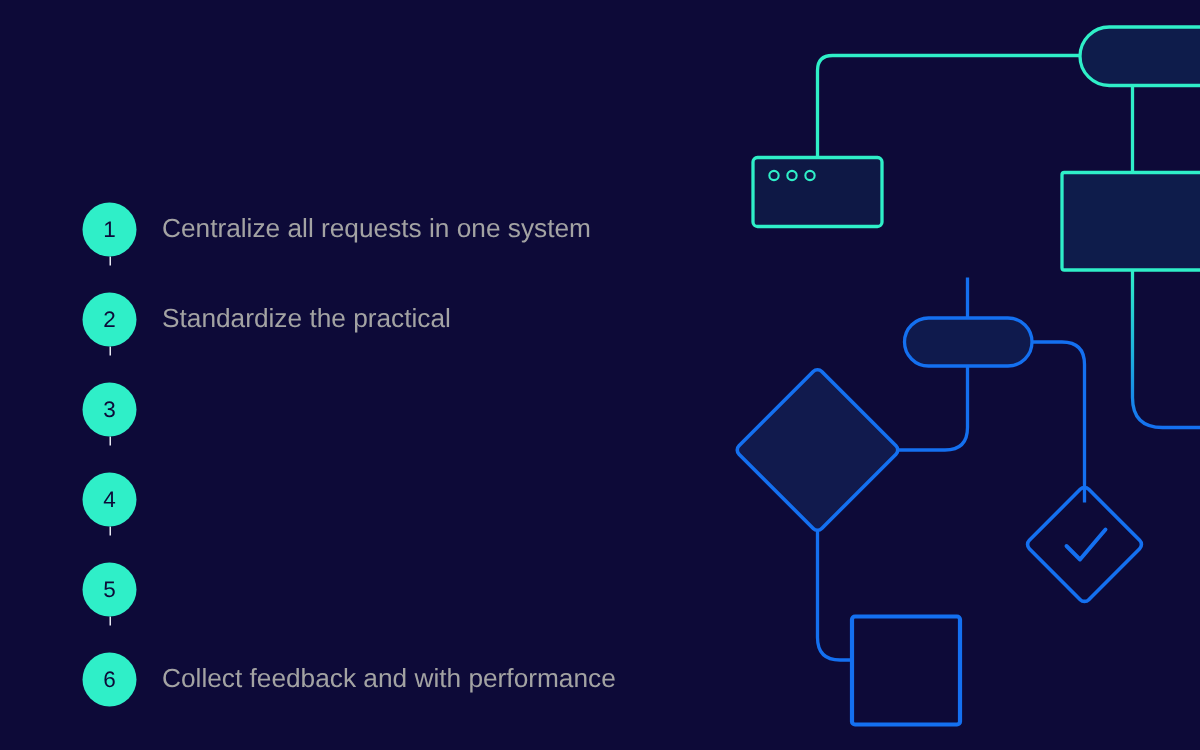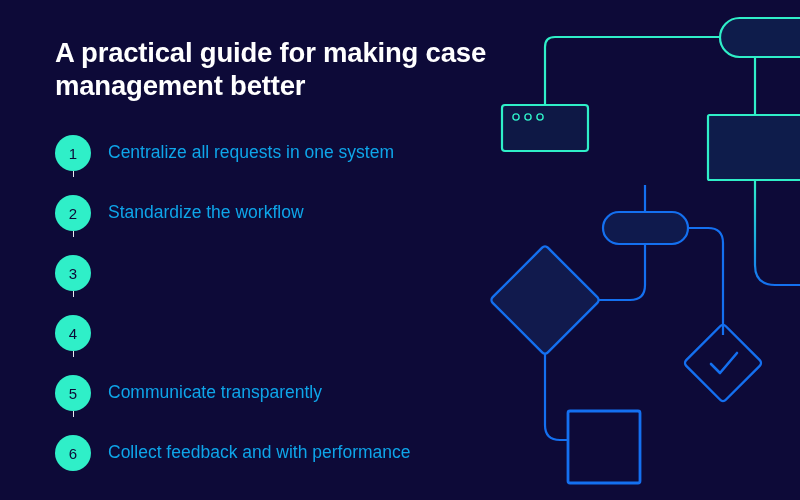--- a/index.html
+++ b/index.html
@@ -114,21 +114,21 @@
   .step-row:last-child .step-connector {
     display: none;
   }
 
   .step-label {
     flex: 1 1 auto;
     padding-left: 17px;
     padding-top: 6px;
     font-size: 17.5px;
     line-height: 23px;
-    color: #0ea5e9;
+    color: #a3a3a3;
   }
 </style>
 </head>
 <body>
 
 <div id="canvas">
 
   <svg id="flow-art" viewBox="0 0 310 500" width="310" height="500" xmlns="http://www.w3.org/2000/svg">
     <defs>
       <linearGradient id="tealToBlueDown" x1="0" y1="0" x2="0" y2="1">
@@ -186,38 +186,37 @@
       <path d="M 221 364 L 230 373 L 247 353" fill="none" stroke="#1470F0" stroke-width="2.6" stroke-linecap="round" stroke-linejoin="round"></path>
     </g>
 
     <g>
       <rect x="78" y="411" width="72" height="72" rx="2" ry="2" fill="none" stroke="#1470F0" stroke-width="2.8"></rect>
     </g>
   </svg>
 
   <div id="content">
 
-    <h1 id="page-title">A practical guide for making case management better</h1>
 
     <ul id="steps-list">
 
       <li class="step-row">
         <span class="step-marker">
           <span class="step-badge">1</span>
           <span class="step-connector"></span>
         </span>
         <span class="step-label">Centralize all requests in one system</span>
       </li>
 
       <li class="step-row">
         <span class="step-marker">
           <span class="step-badge">2</span>
           <span class="step-connector"></span>
         </span>
-        <span class="step-label">Standardize the workflow</span>
+        <span class="step-label">Standardize the practical</span>
       </li>
 
       <li class="step-row">
         <span class="step-marker">
           <span class="step-badge">3</span>
           <span class="step-connector"></span>
         </span>
       </li>
 
       <li class="step-row">
@@ -225,21 +224,20 @@
           <span class="step-badge">4</span>
           <span class="step-connector"></span>
         </span>
       </li>
 
       <li class="step-row">
         <span class="step-marker">
           <span class="step-badge">5</span>
           <span class="step-connector"></span>
         </span>
-        <span class="step-label">Communicate transparently</span>
       </li>
 
       <li class="step-row">
         <span class="step-marker">
           <span class="step-badge">6</span>
 
         </span>
         <span class="step-label">Collect feedback and with performance</span>
       </li>
 

